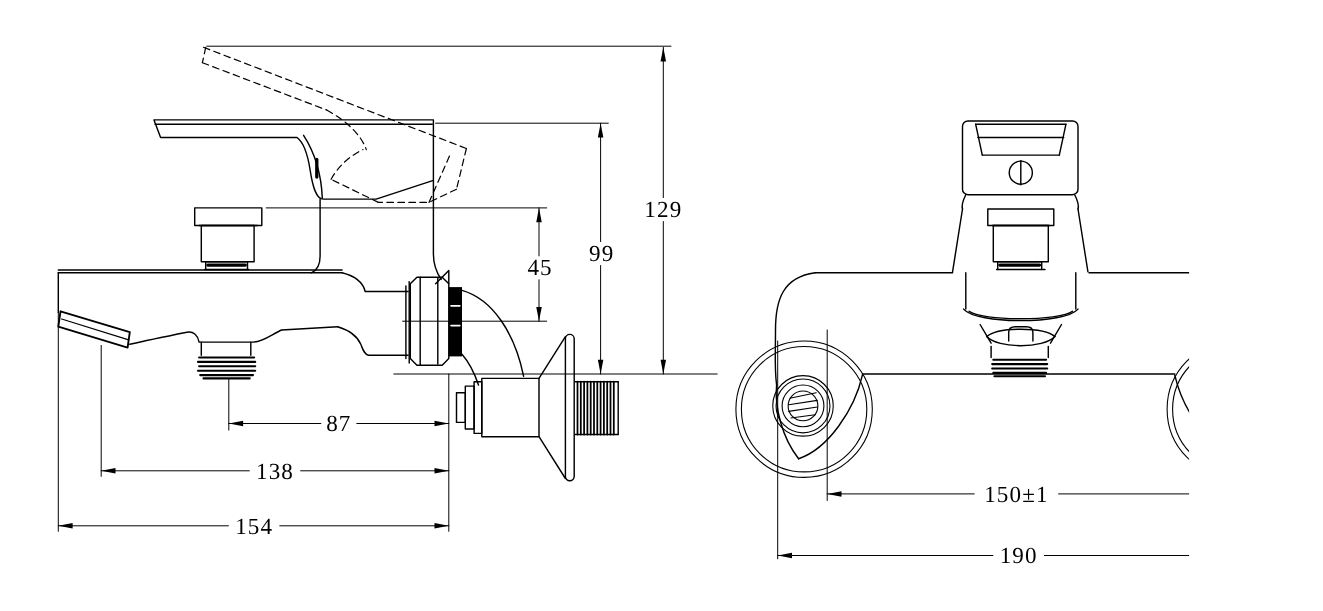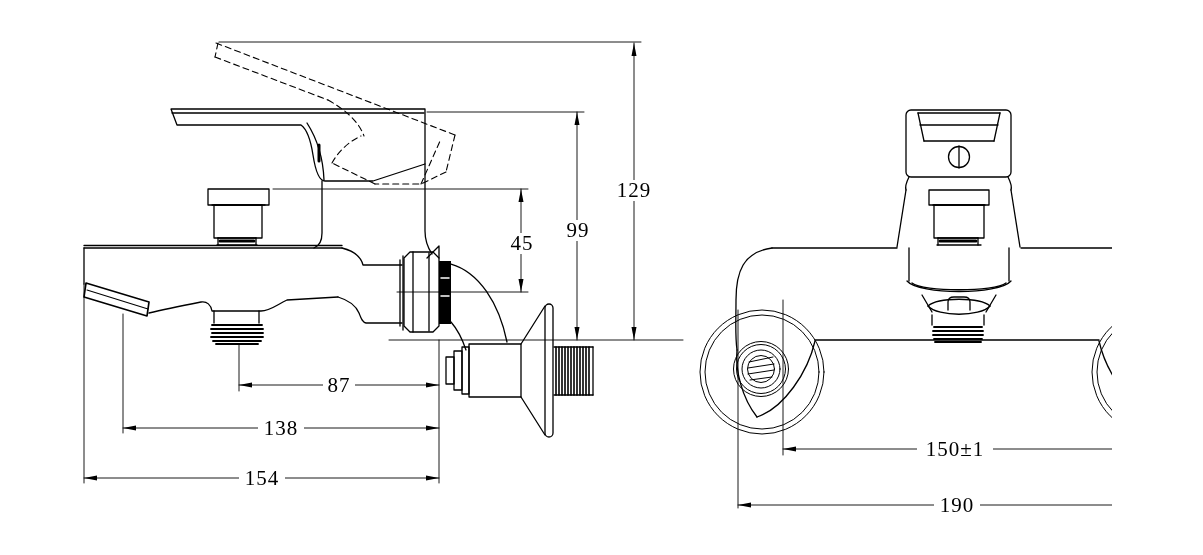--- a/index.html
+++ b/index.html
@@ -1,16 +1,16 @@
 <!DOCTYPE html>
 <html><head>
 <meta charset="utf-8">
 <style>
   html,body{margin:0;padding:0;background:#ffffff;}
-  .stage{position:relative;width:1081px;height:555px;background:#fff;overflow:hidden;margin-left:31px;}
+  .stage{position:relative;width:1081px;height:555px;background:#fff;overflow:hidden;}
   svg{display:block;}
   .dimtext{font-family:"Liberation Serif", serif;font-size:21px;letter-spacing:1px;fill:#000;}
 </style>
 </head>
 <body>
 
 <div class="stage">
 <svg width="1203" height="555" viewBox="0 0 1203 555" stroke="#000" fill="none" stroke-linecap="round" stroke-linejoin="round">
 
   <g>

